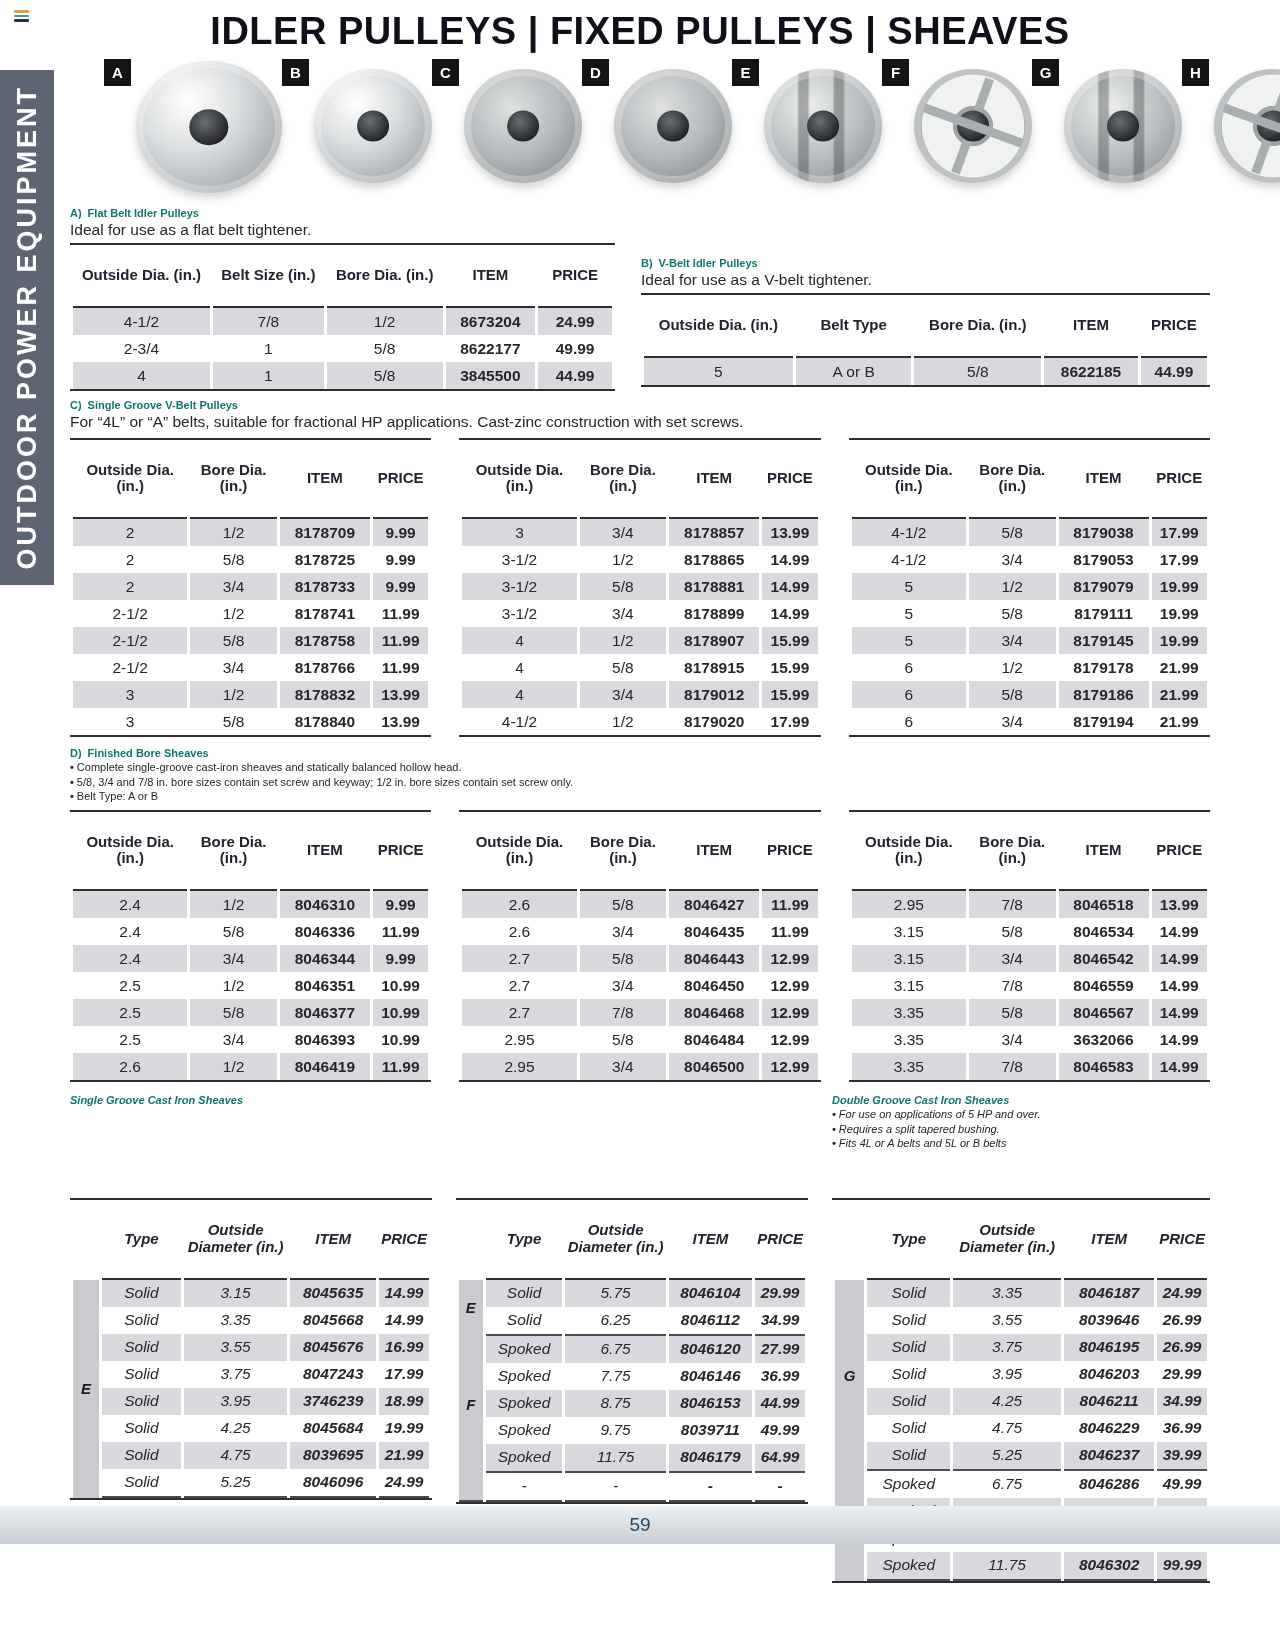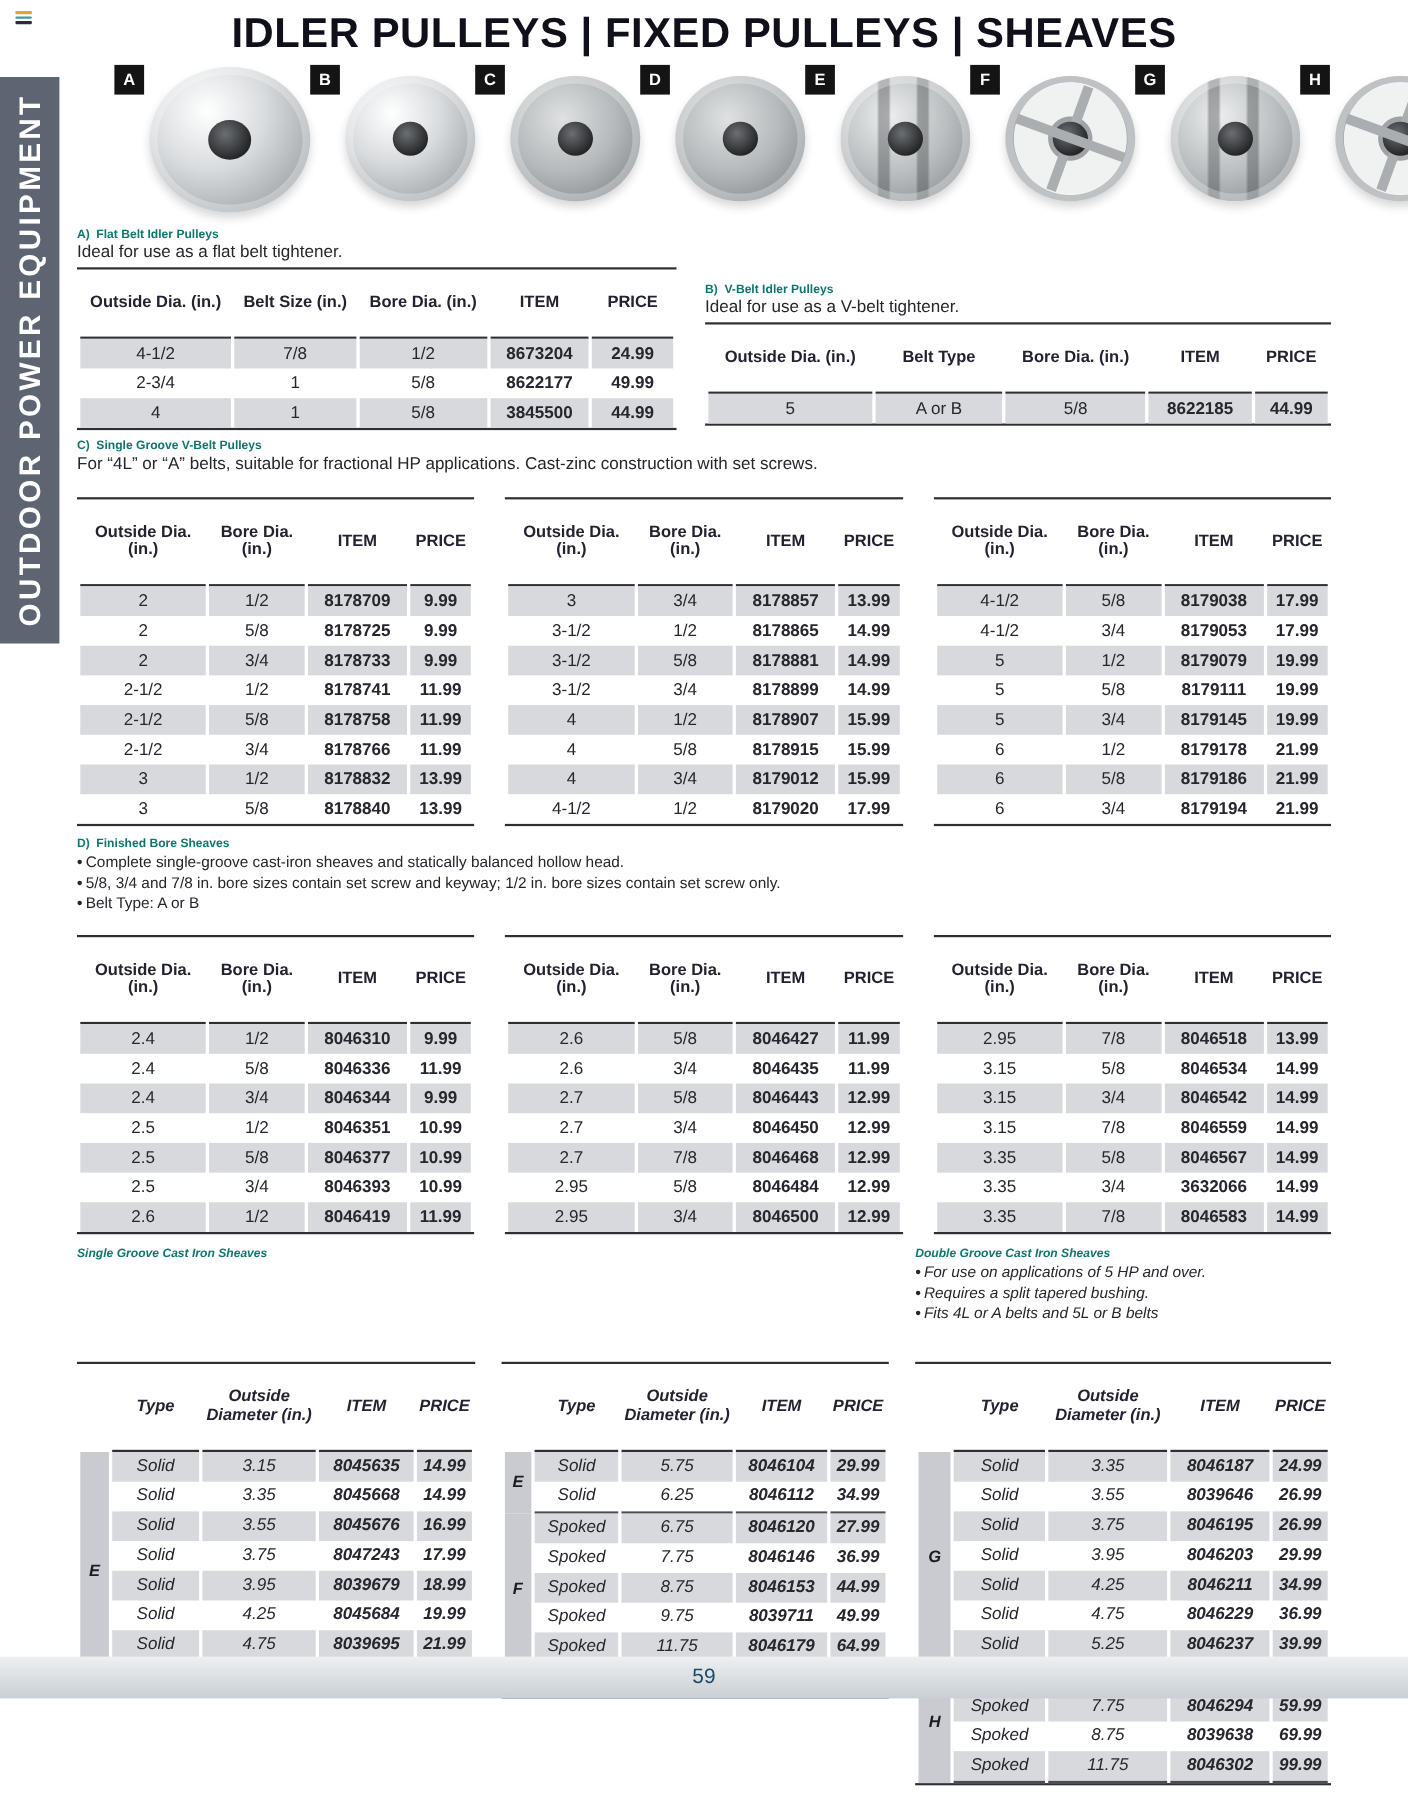--- a/index.html
+++ b/index.html
@@ -38,21 +38,21 @@
   .pulley-spoked-sheave{background:radial-gradient(circle,#d2d5d6 0 16%,#9fa3a6 17% 24%,#f0f1f1 25% 62%,#a7abae 63% 80%,#898d90 81% 100%);}
   .pulley-spoked-sheave::before{content:"";position:absolute;left:46%;top:6%;width:8%;height:88%;background:#aaaeb1;transform:rotate(20deg);}
   .pulley-spoked-sheave::after{content:"";position:absolute;top:46%;left:6%;height:8%;width:88%;background:#aaaeb1;transform:rotate(20deg);}
   .pulley-v-groove-pulley{background:radial-gradient(circle at 40% 34%,#dfe1e2,#b4b8ba 48%,#898d90 82%);}
 
   
   .sec-head{font-size:11px;font-weight:bold;color:#0f766e;margin:0 0 1px 0;}
   .sec-head .ltr{margin-right:6px;}
   .sec-sub{font-size:15.5px;color:#25252d;margin:0 0 4px 0;line-height:1.25;}
   .bullets{margin:0 0 4px 0;}
-  .bullets div{font-size:14px;line-height:1.32;color:#25252d;}
+  .bullets div{font-size:11px;line-height:1.32;color:#25252d;}
   .bullets div::before{content:"\2022";font-weight:bold;margin-right:3px;}
 
   
   .tblwrap{border-top:2px solid #2e2e34;border-bottom:2px solid #2e2e34;}
   table{border-collapse:separate;border-spacing:3px 0;width:100%;}
   thead th{font-weight:bold;font-size:15px;color:#222230;padding:22px 2px;border-bottom:2px solid #2e2e34;text-align:center;vertical-align:middle;white-space:pre-line;line-height:1.12;}
   thead th.grp-h{border-bottom:none;}
   tbody td{font-size:15.5px;padding:4.5px 3px;text-align:center;vertical-align:middle;color:#26262e;}
   tbody tr:nth-child(odd) td:not(.grp){background:#d8d9dd;}
   td.b{font-weight:bold;}
@@ -67,21 +67,21 @@
   .ta td:nth-child(2),.ta th:nth-child(2){width:21%;}
   .ta td:nth-child(3),.ta th:nth-child(3){width:22%;}
   .ta td:nth-child(4),.ta th:nth-child(4){width:17%;}
   .tb td:nth-child(1),.tb th:nth-child(1){width:27%;}
   .tb td:nth-child(2),.tb th:nth-child(2){width:21%;}
   .tb td:nth-child(3),.tb th:nth-child(3){width:23%;}
   .tb td:nth-child(4),.tb th:nth-child(4){width:17%;}
 
   .sec-c{margin-top:8px;}
   .sec-d{margin-top:10px;}
-  .tables3{display:flex;gap:28px;margin-top:20px;}
+  .tables3{display:flex;gap:28px;margin-top:6px;}
   .tables3 .tcd{flex:1;}
   .tcd td:nth-child(1),.tcd th:nth-child(1){width:33%;}
   .tcd td:nth-child(2),.tcd th:nth-child(2){width:25%;}
   .tcd td:nth-child(3),.tcd th:nth-child(3){width:26%;}
 
   .bottom-row{display:flex;gap:24px;margin-top:12px;font-style:italic;}
   .bcol1{flex:0 0 362px;}
   .bcol2{flex:0 0 352px;}
   .bcol3{flex:1;}
   .headblock{height:104px;overflow:hidden;}
@@ -658,21 +658,21 @@
                 </tr>
                 <tr>
                   <td>Solid</td>
                   <td>3.75</td>
                   <td class="b">8047243</td>
                   <td class="b">17.99</td>
                 </tr>
                 <tr>
                   <td>Solid</td>
                   <td>3.95</td>
-                  <td class="b">8039679</td>
+                  <td class="b">3746239</td>
                   <td class="b">18.99</td>
                 </tr>
                 <tr>
                   <td>Solid</td>
                   <td>4.25</td>
                   <td class="b">8045684</td>
                   <td class="b">19.99</td>
                 </tr>
                 <tr>
                   <td>Solid</td>

